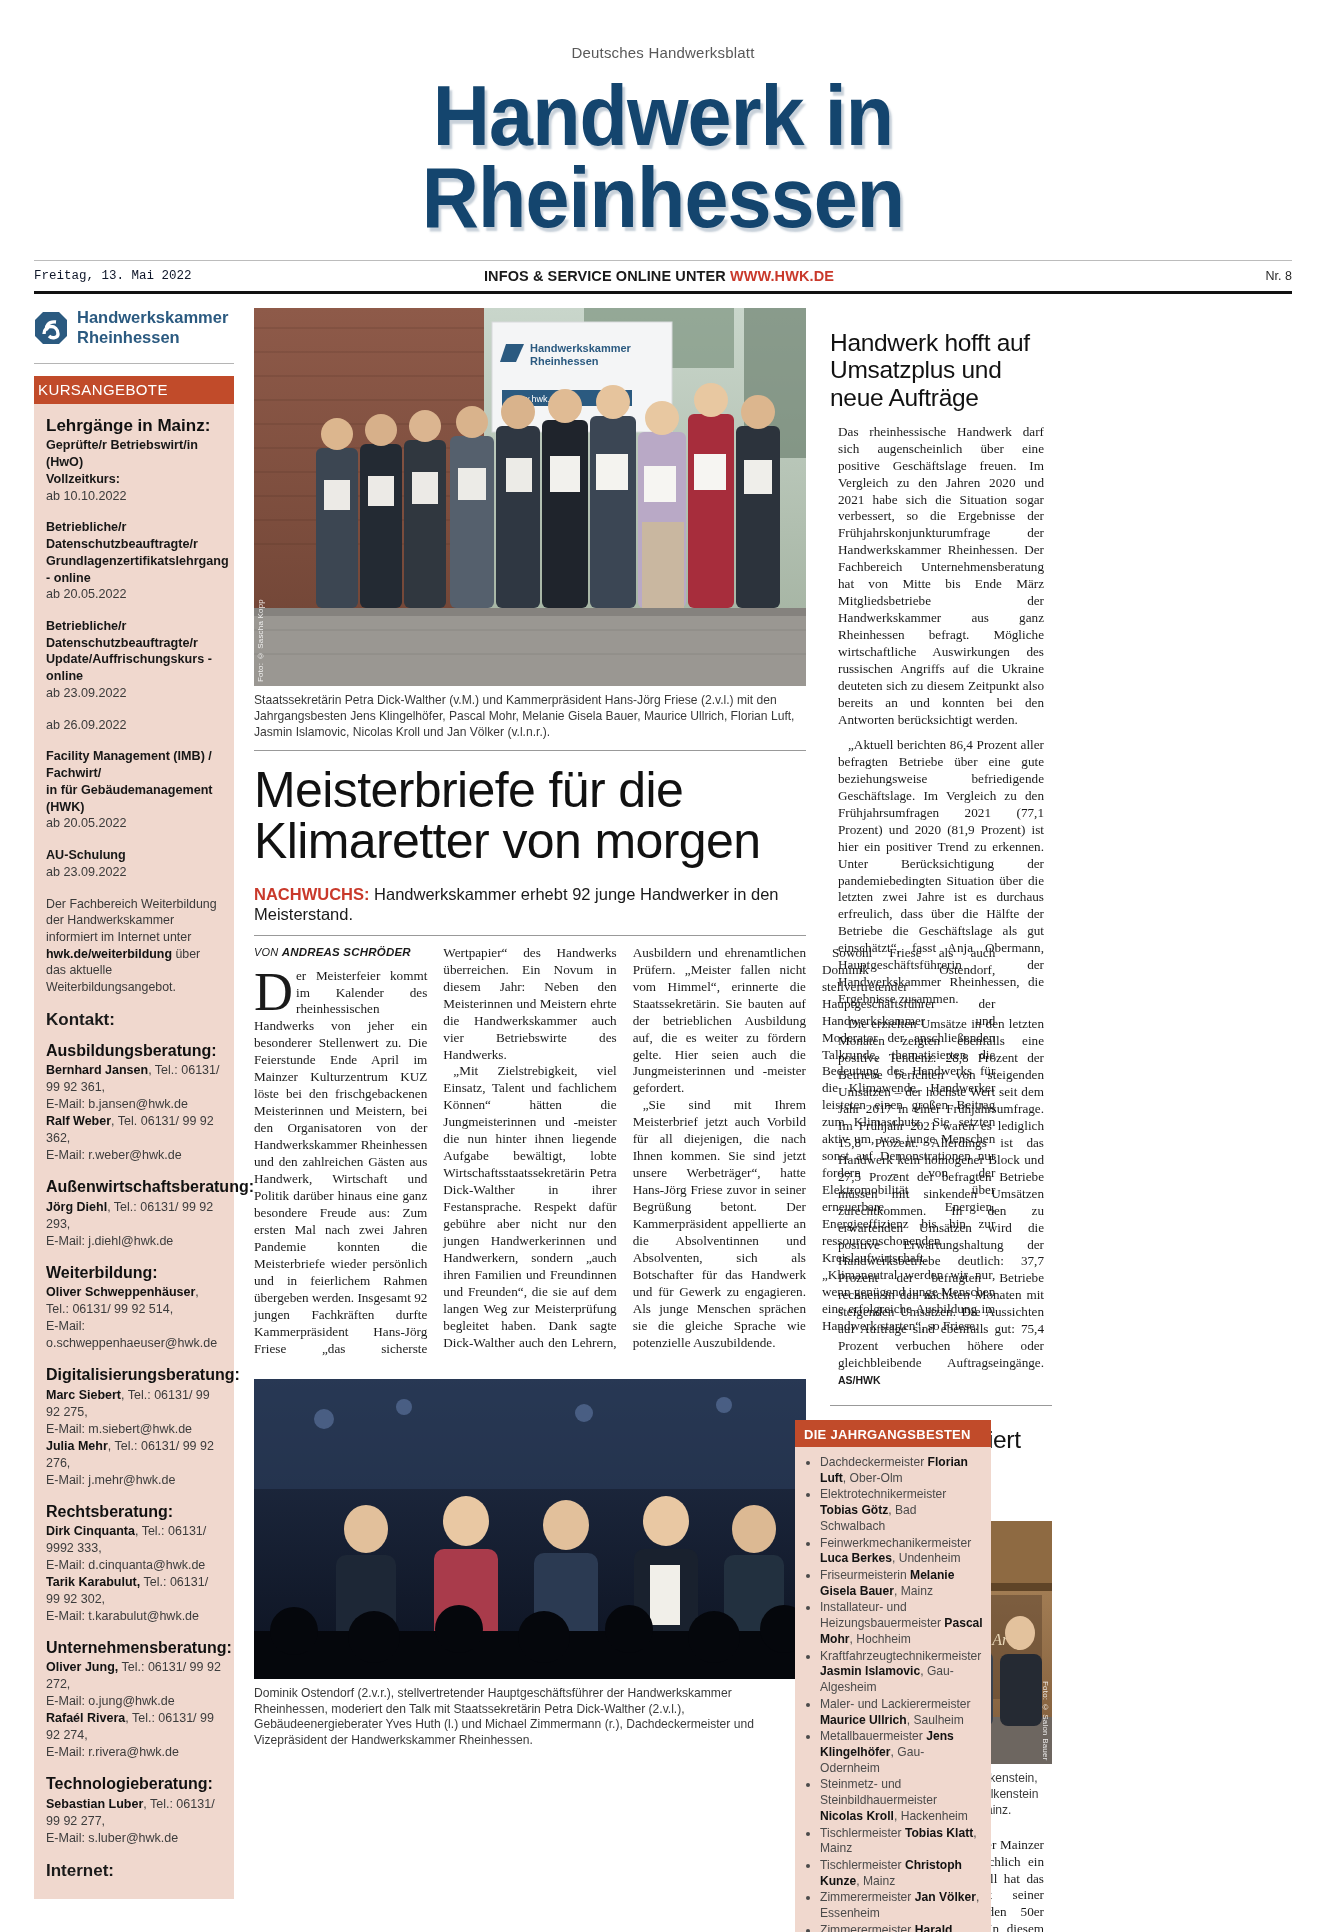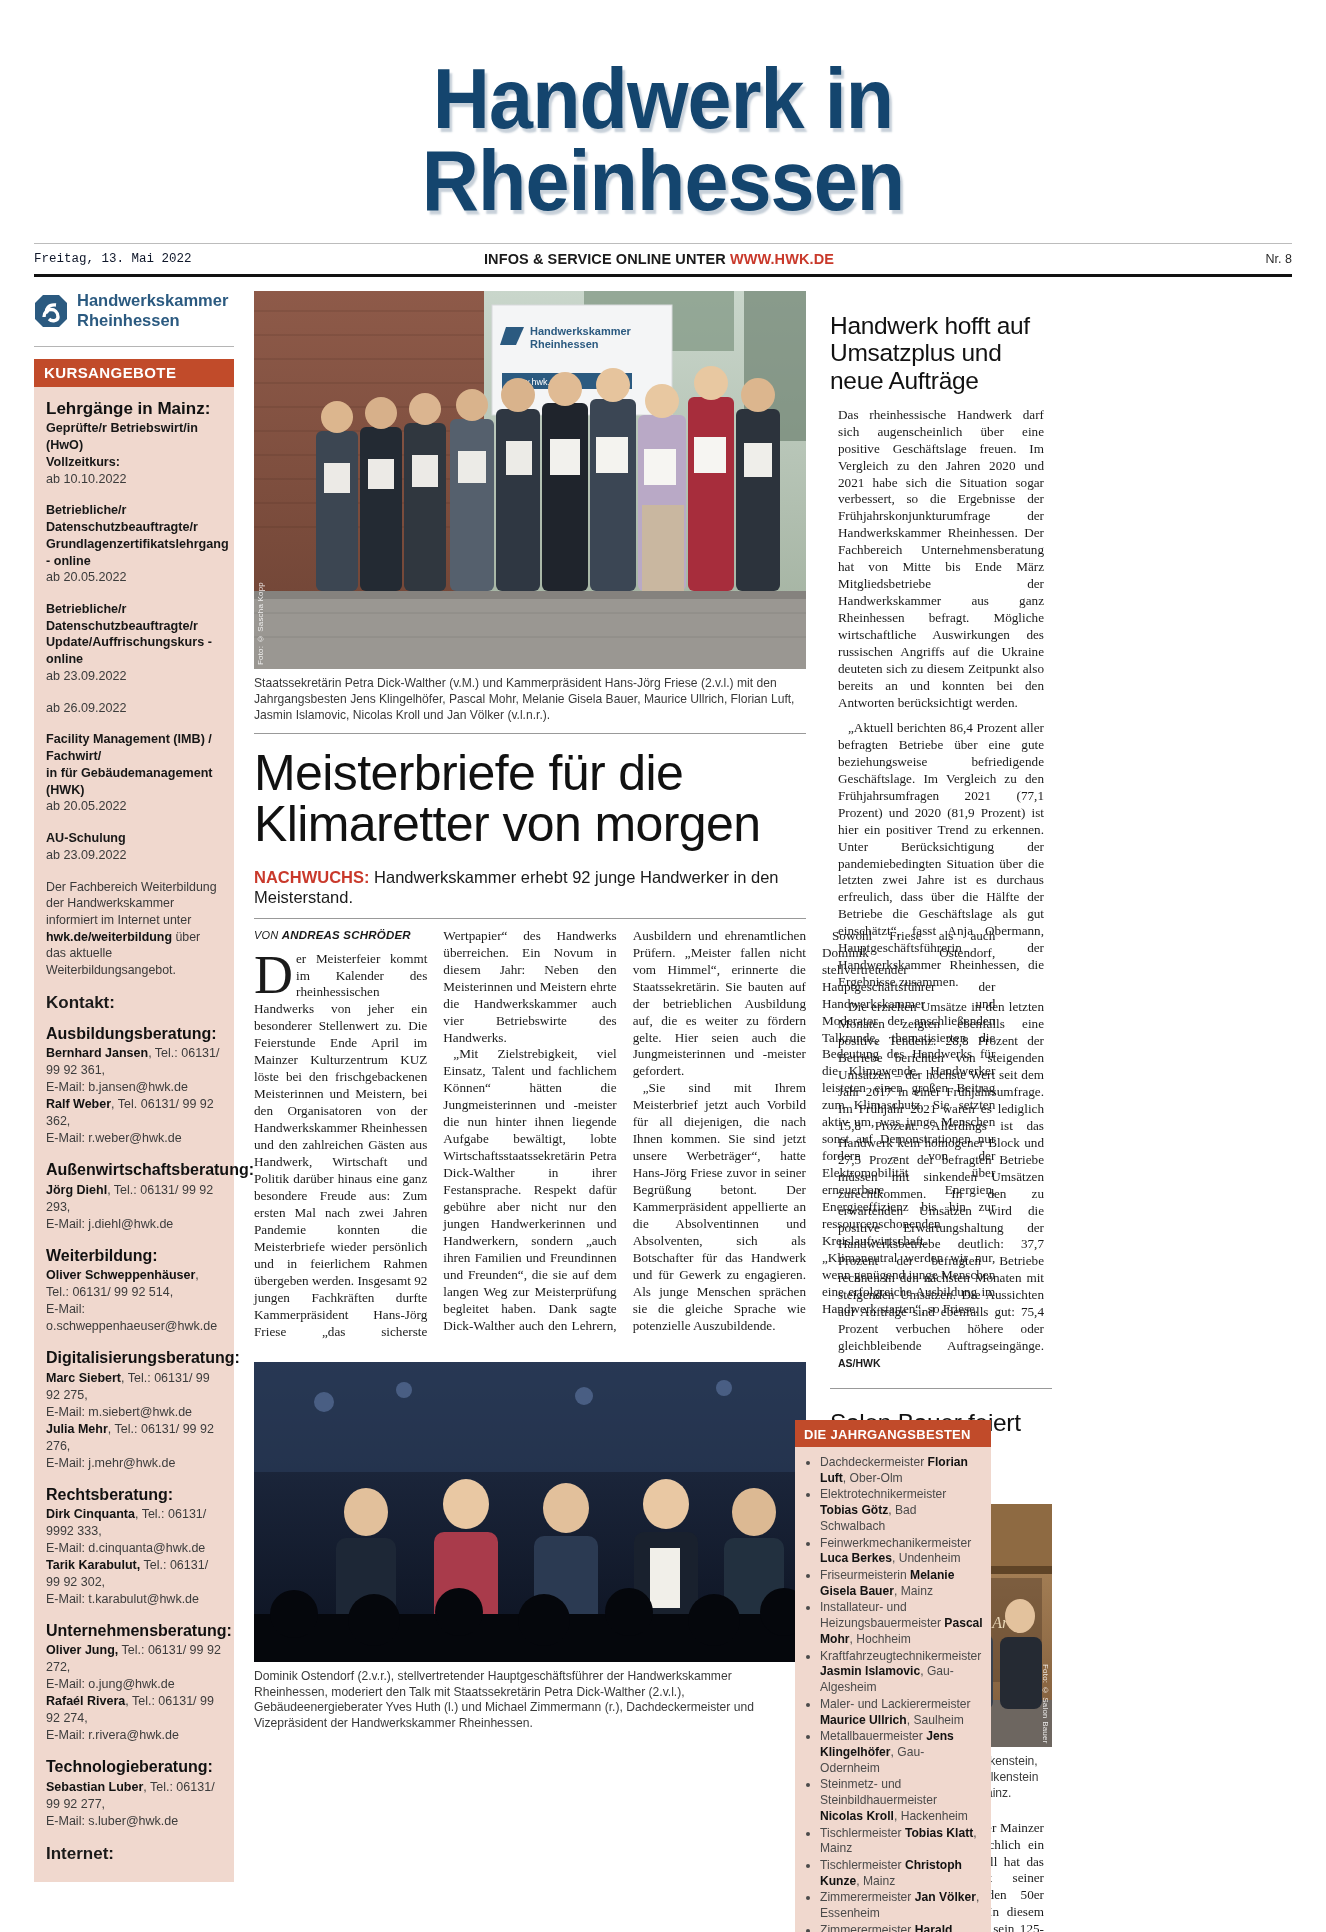--- a/index.html
+++ b/index.html
@@ -89,24 +89,24 @@
     font-size: 16.5px;
     line-height: 1.18;
     color: #2b5a80;
   }
   .rule-thin { border-top: 1px solid #b5b5b5; margin: 4px 0 12px 0; }
 
   .boxed { background: #f0d8ce; padding: 0 0 16px 0; }
   .section-head {
     background: #c14b2a;
     color: #ffffff;
-    font-weight: bold;
+    font-weight: normal;
     font-size: 15px;
     letter-spacing: .4px;
-    padding: 5px 10px 6px 10px;
+    padding: 5px 10px 6px 4px;
   }
   .boxed-inner { padding: 12px 12px 0 12px; }
   .kurs-title {
     font-weight: bold;
     font-size: 17px;
     color: #111;
     margin-bottom: 1px;
   }
   .kurs-item { margin-bottom: 15px; font-size: 12.6px; line-height: 1.33; }
   .kurs-item .name { font-weight: bold; color: #171717; display: block; }
@@ -281,20 +281,21 @@
     opacity: .85;
     letter-spacing: .2px;
   }
   .credit.left { left: 2px; bottom: 4px; transform: rotate(180deg); }
   .credit.right { right: 2px; bottom: 4px; }
 </style>
 </head>
 <body>
 
 <div class="masthead">
+  <div class="masthead-kicker">Deutsches Handwerksblatt</div>
   <div class="masthead-title">
     <span>Handwerk in</span>
     <span class="l2">Rheinhessen</span>
   </div>
   <div class="masthead-bar">
     <span class="masthead-date">Freitag, 13. Mai 2022</span>
     <span class="masthead-center">
       <span>INFOS &amp; SERVICE ONLINE UNTER </span><span class="url">WWW.HWK.DE</span>
     </span>
     <span class="masthead-nr">Nr. 8</span>

